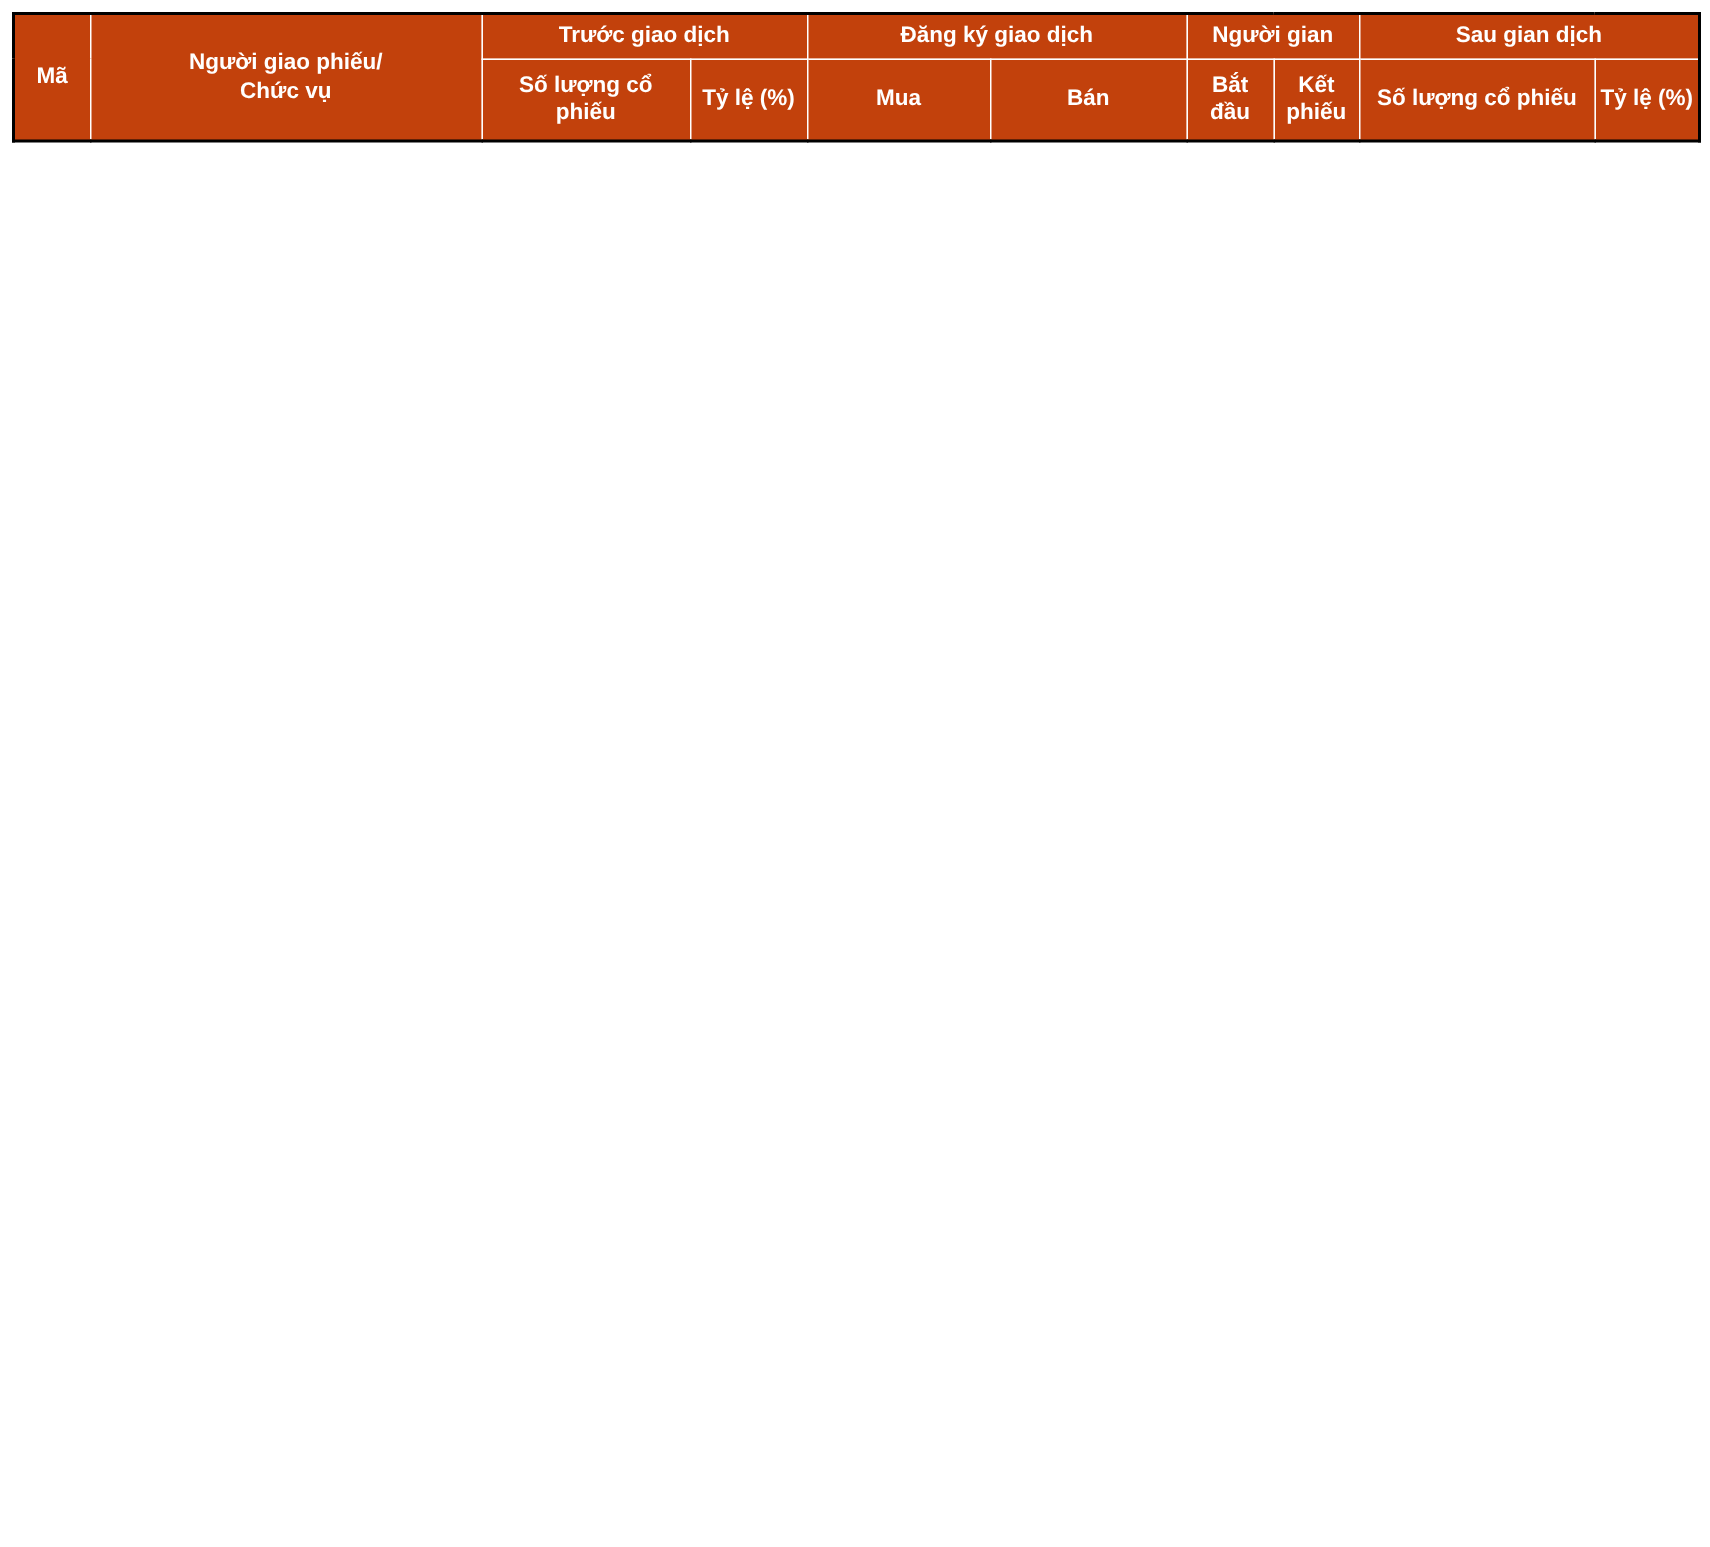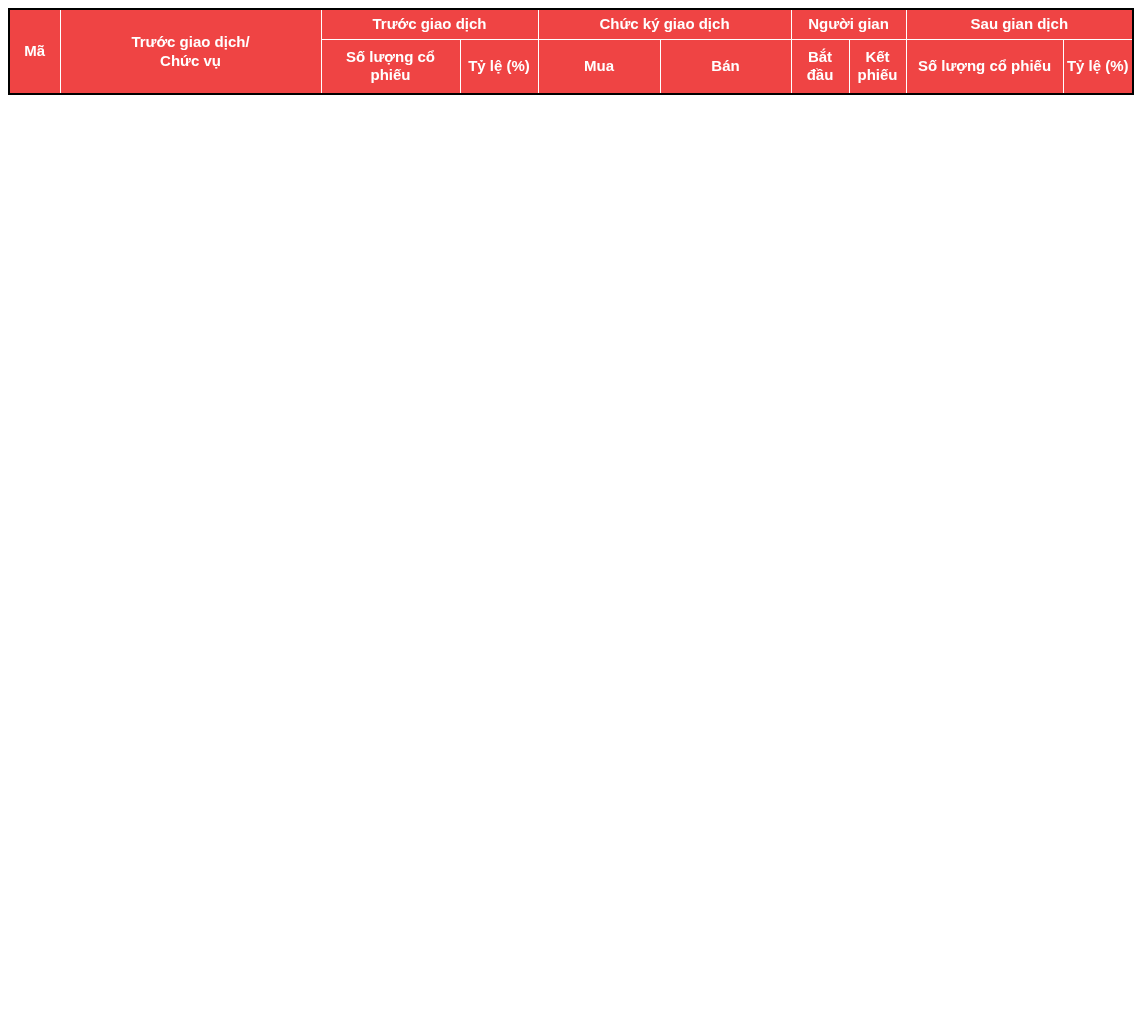--- a/index.html
+++ b/index.html
@@ -30,21 +30,21 @@
   col.c-bratio  { width: 78px; }
   col.c-buy     { width: 122px; }
   col.c-sell    { width: 131px; }
   col.c-start   { width: 58px; }
   col.c-end     { width: 57px; }
   col.c-ashares { width: 157px; }
   col.c-aratio  { width: 70px; }
 
   
   table.tx thead th {
-    background: #ef4444;
+    background: #c2410c;
     color: #ffffff;
     font-weight: bold;
     border: 1px solid #ffffff;
     text-align: center;
     vertical-align: middle;
     padding: 2px 3px;
     line-height: 1.25;
   }
   table.tx thead tr.grp-row { height: 30px; }
   table.tx thead tr.sub-row { height: 55px; }
@@ -63,24 +63,24 @@
       <col class="c-buy">
         <col class="c-sell">
         <col class="c-start">
         <col class="c-end">
       <col class="c-ashares">
         <col class="c-aratio">
     </colgroup>
     <thead>
       <tr class="grp-row">
         <th rowspan="2">Mã</th>
-        <th rowspan="2" class="pre">Trước giao dịch/
+        <th rowspan="2" class="pre">Người giao phiếu/
 Chức vụ</th>
         <th colspan="2">Trước giao dịch</th>
-        <th colspan="2">Chức ký giao dịch</th>
+        <th colspan="2">Đăng ký giao dịch</th>
         <th colspan="2">Người gian</th>
         <th colspan="2">Sau gian dịch</th>
       </tr>
       <tr class="sub-row">
         <th>Số lượng cổ phiếu</th>
         <th>Tỷ lệ (%)</th>
         <th>Mua</th>
         <th>Bán</th>
         <th>Bắt đầu</th>
         <th>Kết phiếu</th>

